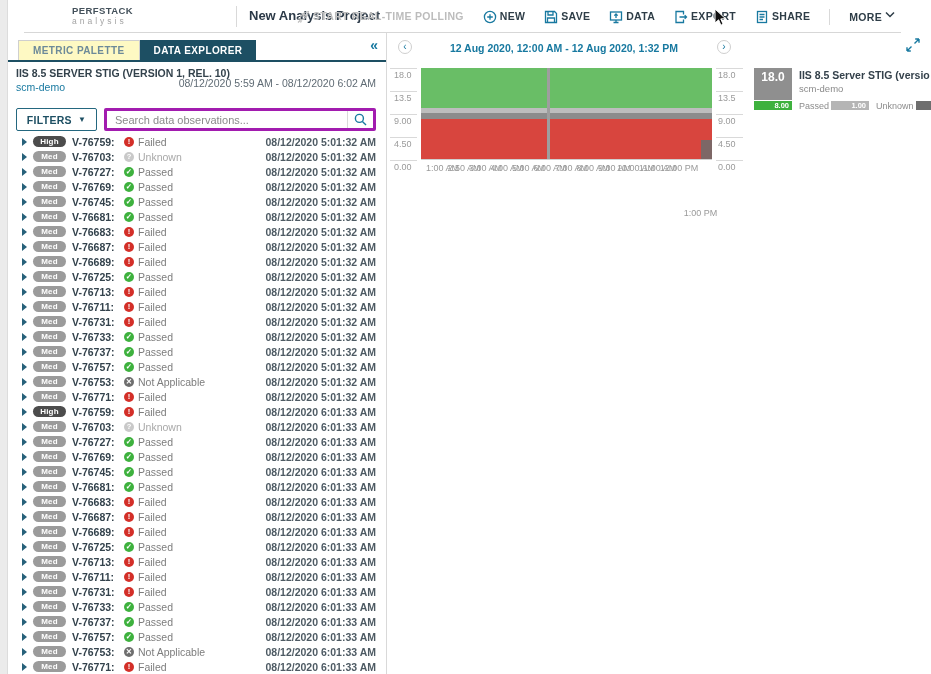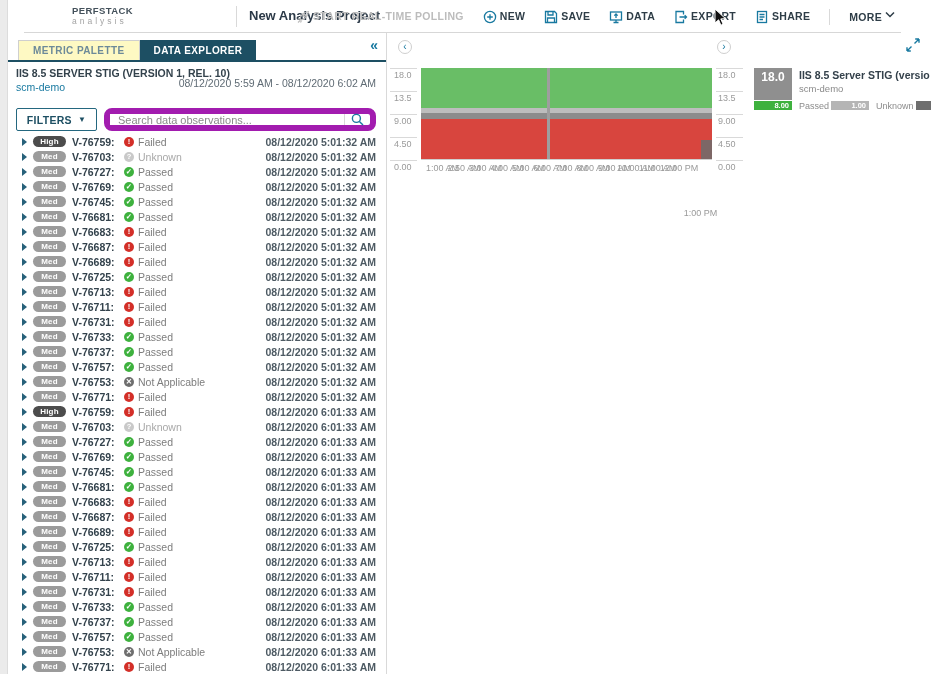--- a/index.html
+++ b/index.html
@@ -31,21 +31,21 @@
   .tab.active { background:#1d4f63; color:#fff; }
   .tab-underline { position:absolute; left:0; top:27px; width:100%; height:2px; background:#1d4f63; }
   .collapse { position:absolute; right:8px; top:4px; color:#1879a0; font-size:14px; font-weight:bold; cursor:pointer; }
 
   .metric-title { position:absolute; left:8px; top:34px; font-size:10.5px; font-weight:bold; color:#33424c; }
   .metric-sub { position:absolute; left:8px; top:48px; font-size:10.5px; color:#1879a0; }
   .metric-range { position:absolute; right:10px; top:44px; font-size:10.5px; color:#5f6b74; }
 
   .filters-btn { position:absolute; left:8px; top:75px; width:81px; height:23px; border:1px solid #24677f; border-radius:2px; display:flex; align-items:center; justify-content:center; gap:6px; font-size:10.5px; font-weight:bold; color:#1d4f63; letter-spacing:.3px; cursor:pointer; background:#fff; }
   .filters-btn .chev { font-size:8px; color:#1d4f63; }
-  .search-wrap { position:absolute; left:96px; top:75px; width:272px; height:23px; border:6px solid #a21caf; border-radius:8px; background:#fff; display:flex; align-items:center; }
+  .search-wrap { position:absolute; left:96px; top:75px; width:272px; height:23px; border:3px solid #a21caf; border-radius:2px; background:#fff; display:flex; align-items:center; }
   .search-input { flex:1; height:100%; border:none; outline:none; padding:0 8px; font-size:11px; color:#444; font-family:"Liberation Sans", sans-serif; }
   .search-input::placeholder { color:#8a8a8a; }
   .search-btn { width:26px; height:100%; border-left:1px solid #d9d9d9; display:flex; align-items:center; justify-content:center; cursor:pointer; }
 
   .obs-list { position:absolute; left:0; top:101px; width:378px; height:540px; overflow:hidden; }
   .row { height:15px; display:flex; align-items:center; padding-left:14px; padding-right:10px; cursor:pointer; }
   .caret { width:0; height:0; border-left:5px solid #27617a; border-top:4px solid transparent; border-bottom:4px solid transparent; margin-right:6px; flex:none; }
   .sev { width:33px; height:11px; border-radius:6px; color:#fff; font-size:8px; font-weight:bold; display:flex; align-items:center; justify-content:center; letter-spacing:.2px; margin-right:6px; flex:none; }
   .sev.high { background:#4c4c4c; }
   .sev.med { background:#9b9b9b; }
@@ -532,20 +532,21 @@
           <span class="vid">V-76771:</span>
           <span class="st-icon"></span>
           <span class="st-text">Failed</span>
           <span class="rtime">08/12/2020 6:01:33 AM</span>
         </div>
       </div>
   </aside>
 
   <section class="panel-right">
     <div class="nav-circle nav-prev">‹</div>
+    <div class="chart-range">12 Aug 2020, 12:00 AM - 12 Aug 2020, 1:32 PM</div>
     <div class="nav-circle nav-next">›</div>
     <div class="expand-btn">
       <svg width="14" height="14" viewBox="0 0 14 14" fill="none" stroke="#1879a0" stroke-width="1.4">
           <path d="M8.5 5.5 L13 1 M13 1 H9.2 M13 1 V4.8"></path>
           <path d="M5.5 8.5 L1 13 M1 13 H4.8 M1 13 V9.2"></path>
         </svg>
     </div>
 
     <div class="yaxis left">
 

